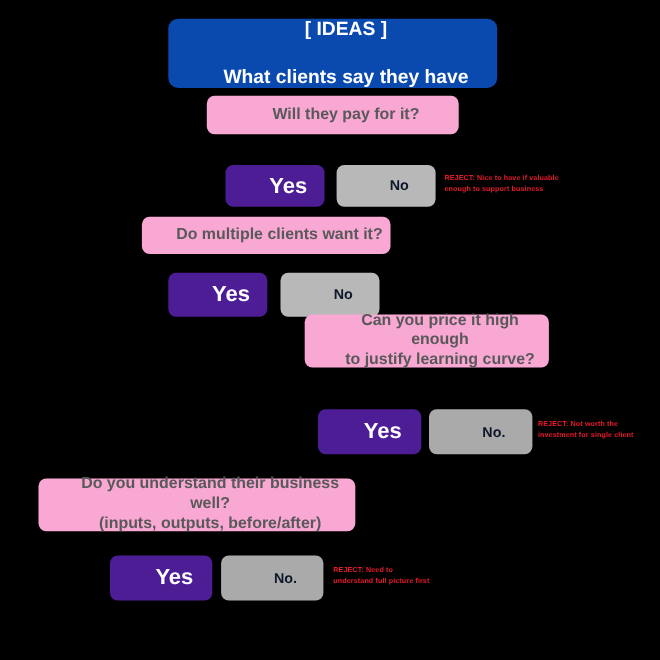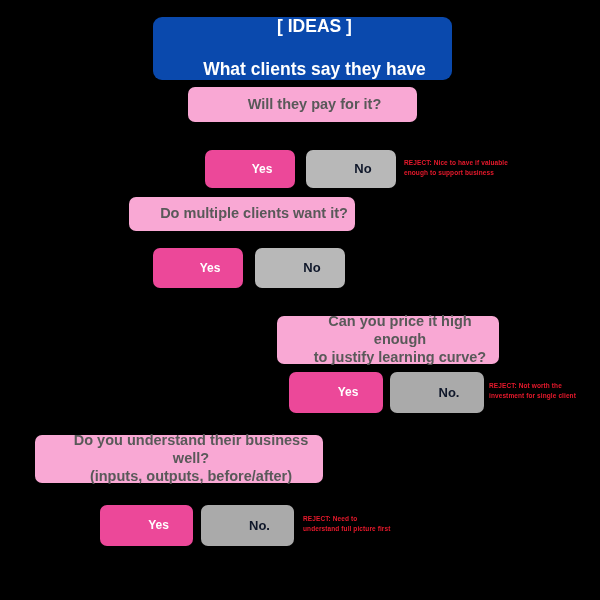--- a/index.html
+++ b/index.html
@@ -34,24 +34,24 @@
     font-size: 17.5px;
     border-radius: 9px;
   }
   .question {
     background: #f9a8d4;
     color: #595959;
     font-weight: bold;
     font-size: 14.5px;
   }
   .yes {
-    background: #ec4899;
+    background: #4c1d95;
     color: #ffffff;
     font-weight: bold;
-    font-size: 12px;
+    font-size: 20px;
   }
   .no {
     background: #b8b8b8;
     color: #0f172a;
     font-weight: bold;
     font-size: 13px;
   }
   .no-dark {
     background: #aaaaaa;
   }
@@ -104,21 +104,21 @@
     <span>Do multiple clients want it?</span>
   </div>
 
   <div class="node yes" style="left:153px; top:248px; width:90px; height:40px;">
     <span>Yes</span>
   </div>
   <div class="node no" style="left:255px; top:248px; width:90px; height:40px;">
     <span>No</span>
   </div>
 
-  <div class="node question" style="left:277px; top:316px; width:222px; height:48px;">
+  <div class="node question" style="left:277px; top:286px; width:222px; height:48px;">
     <span>Can you price it high enough
 to justify learning curve?</span>
   </div>
 
   <div class="node yes" style="left:289px; top:372px; width:94px; height:41px;">
     <span>Yes</span>
   </div>
   <div class="node no no-dark" style="left:390px; top:372px; width:94px; height:41px;">
     <span>No.</span>
   </div>

